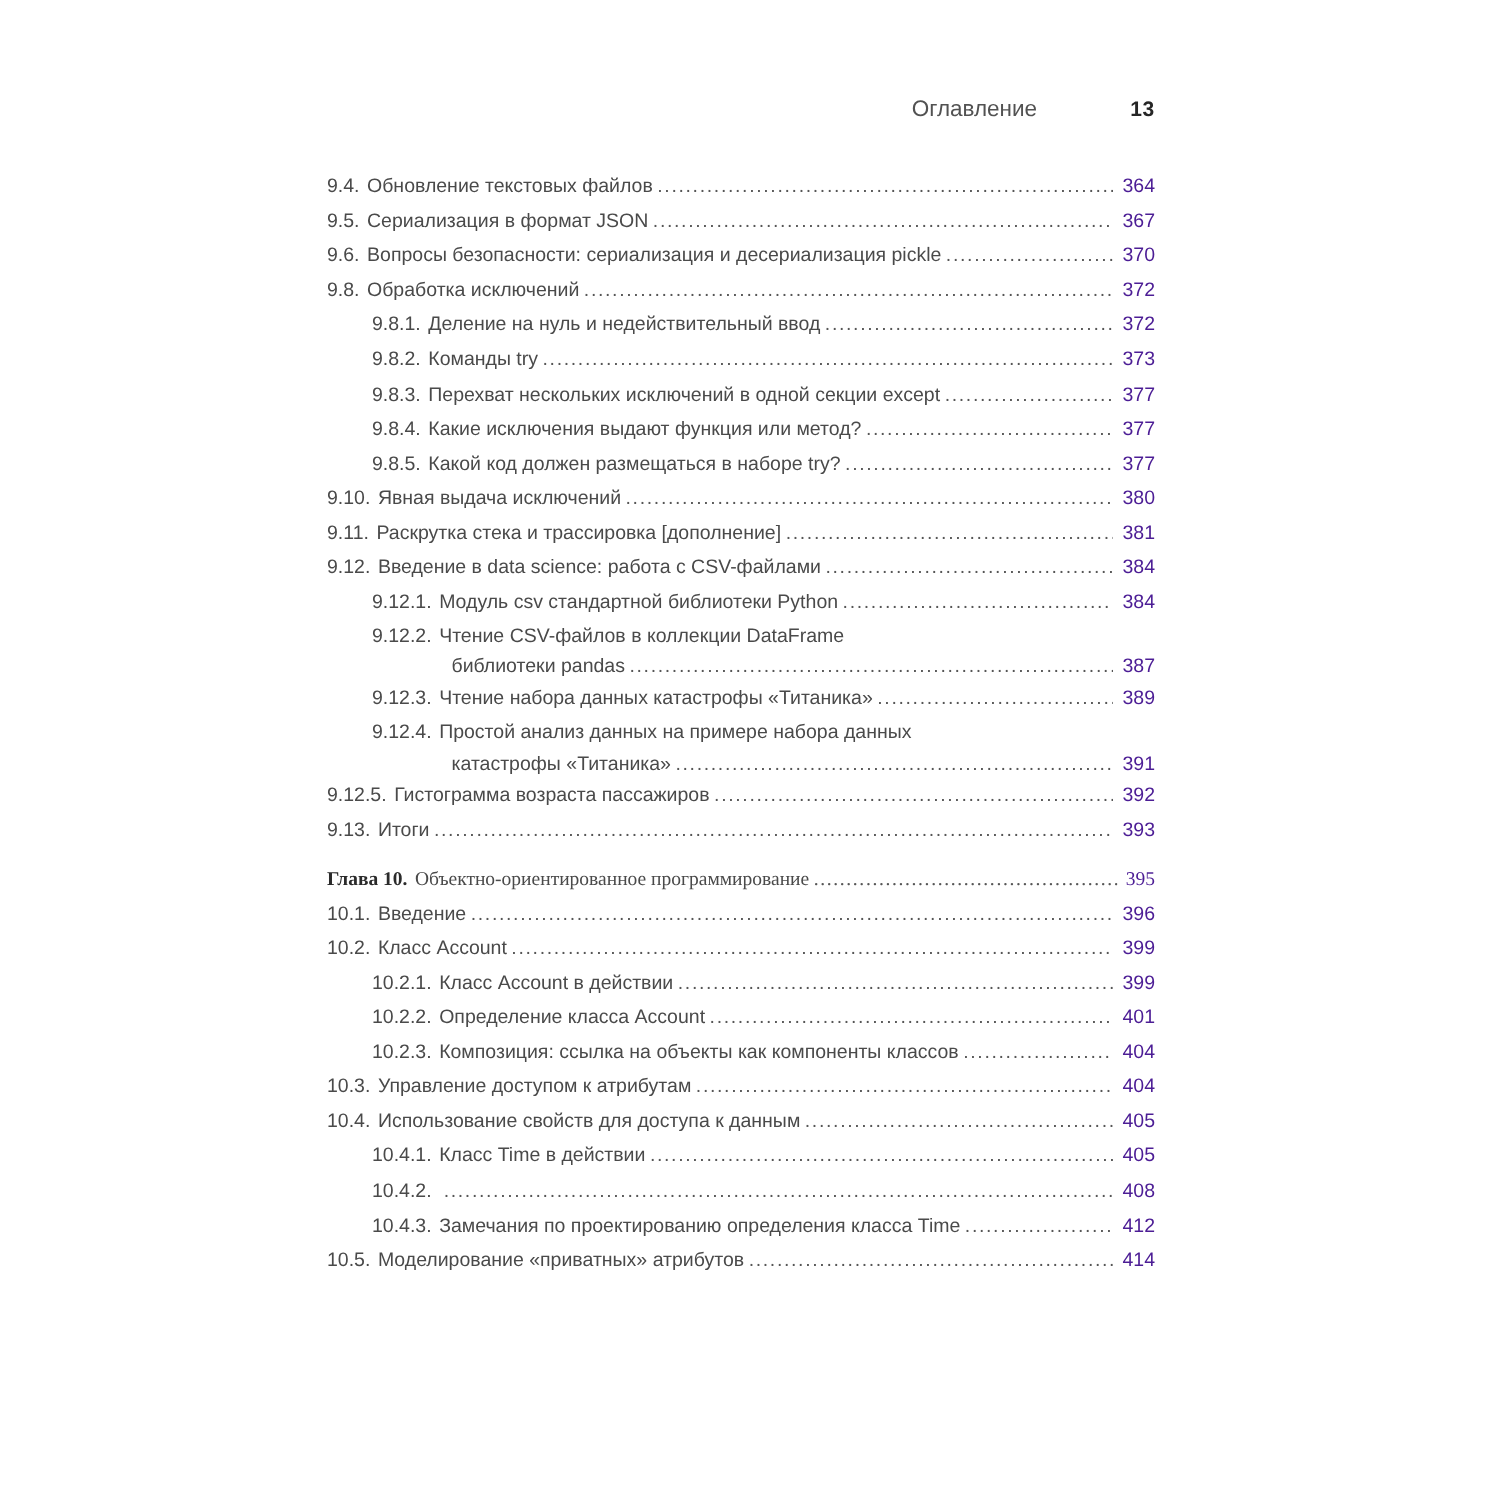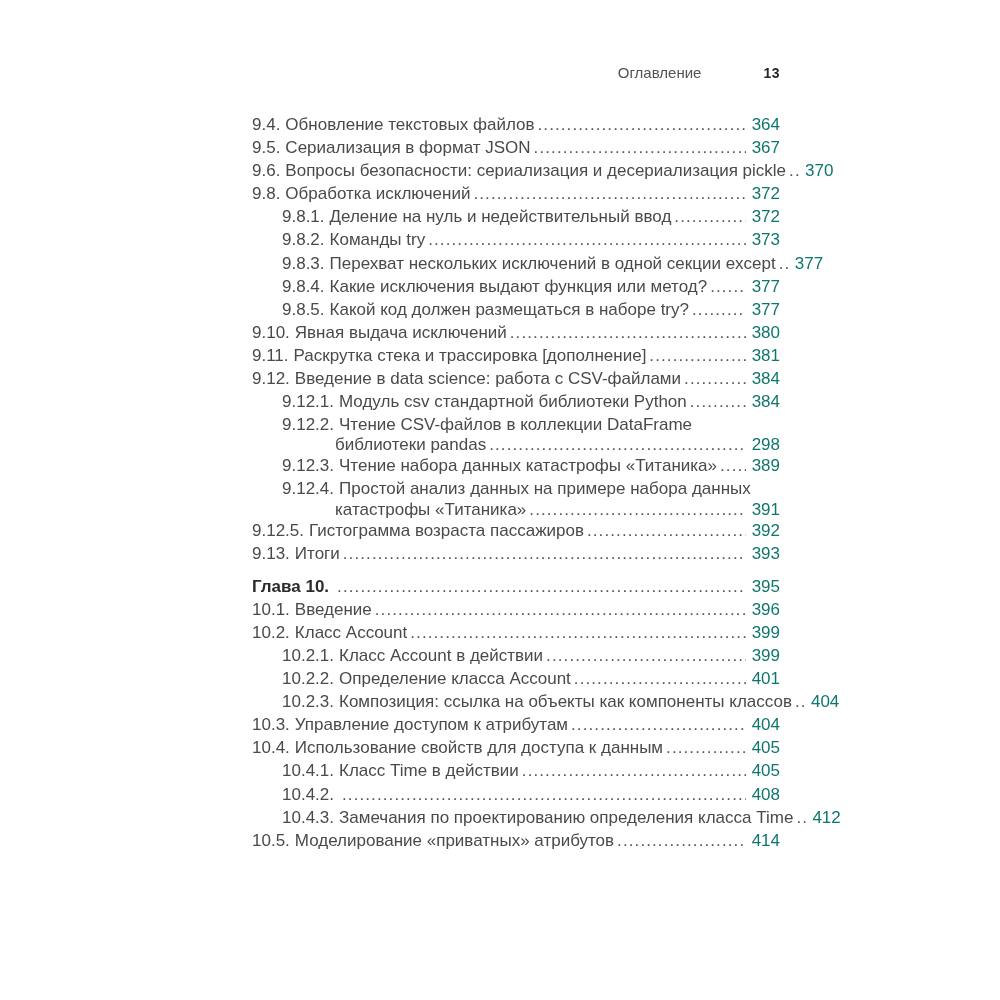--- a/index.html
+++ b/index.html
@@ -7,21 +7,21 @@
     padding: 0;
     background: #ffffff;
     width: 1000px;
     height: 1000px;
     font-family: "Liberation Sans", sans-serif;
     color: #4a4a4a;
     overflow: hidden;
   }
   .page {
     position: absolute;
-    left: 228px;
+    left: 218px;
     top: 64px;
     width: 552px;
   }
   .running-header {
     display: flex;
     justify-content: flex-end;
     align-items: baseline;
     font-size: 15px;
     line-height: 17px;
     color: #525252;
@@ -33,31 +33,30 @@
     margin-left: 62px;
     letter-spacing: 0.5px;
   }
   .toc {
     margin-top: 31px;
   }
   .toc-entry { }
   .toc-line {
     display: flex;
     align-items: center;
-    font-size: 17px;
+    font-size: 13px;
     line-height: 23.1px;
     white-space: nowrap;
-    margin-left: 24px;
   }
   .toc-line.cont {
     line-height: 18px;
     padding-left: 53px;
   }
   .toc-entry.level-2 { padding-left: 30px; }
-  .toc-entry.chapter { margin-top: 10px; }
+  .toc-entry.chapter { margin-top: 10px; font-family: Liberation Serif, serif; }
   .t-label { margin-right: 5px; flex: none; }
   .chapter .t-label {
     font-weight: 700;
     color: #2b2b2b;
   }
   .t-title { flex: none; }
   .leader {
     flex: 1 1 auto;
     overflow: hidden;
     white-space: nowrap;
@@ -65,21 +64,21 @@
     margin: 0 2px 0 3px;
     color: #565656;
   }
   .leader::before {
     content: "....................................................................................................................................................................................";
     letter-spacing: 1.1px;
   }
   .t-page {
     flex: none;
     margin-left: 4px;
-    color: #0f766e;
+    color: #4c1d95;
   }
 </style>
 </head>
 <body>
 
 <div class="page">
 
   <div class="running-header">
     <span class="running-title">Оглавление</span>
     <span class="pagenum">13</span>
@@ -205,21 +204,21 @@
   </div>
       <div class="toc-entry level-2">
     <div class="toc-line">
       <span class="t-label">9.12.2.</span>
       <span class="t-title">Чтение CSV-файлов в коллекции DataFrame</span>
 
     </div>
     <div class="toc-line cont">
       <span class="t-title">библиотеки pandas</span>
       <span class="leader"></span>
-      <span class="t-page">298</span>
+      <span class="t-page">387</span>
     </div>
   </div>
       <div class="toc-entry level-2">
     <div class="toc-line">
       <span class="t-label">9.12.3.</span>
       <span class="t-title">Чтение набора данных катастрофы «Титаника»</span>
       <span class="leader"></span>
       <span class="t-page">389</span>
     </div>
 
@@ -250,20 +249,21 @@
       <span class="t-label">9.13.</span>
       <span class="t-title">Итоги</span>
       <span class="leader"></span>
       <span class="t-page">393</span>
     </div>
 
   </div>
       <div class="toc-entry level-1 chapter">
     <div class="toc-line">
       <span class="t-label">Глава 10.</span>
+      <span class="t-title">Объектно-ориентированное программирование</span>
       <span class="leader"></span>
       <span class="t-page">395</span>
     </div>
 
   </div>
       <div class="toc-entry level-1">
     <div class="toc-line">
       <span class="t-label">10.1.</span>
       <span class="t-title">Введение</span>
       <span class="leader"></span>

